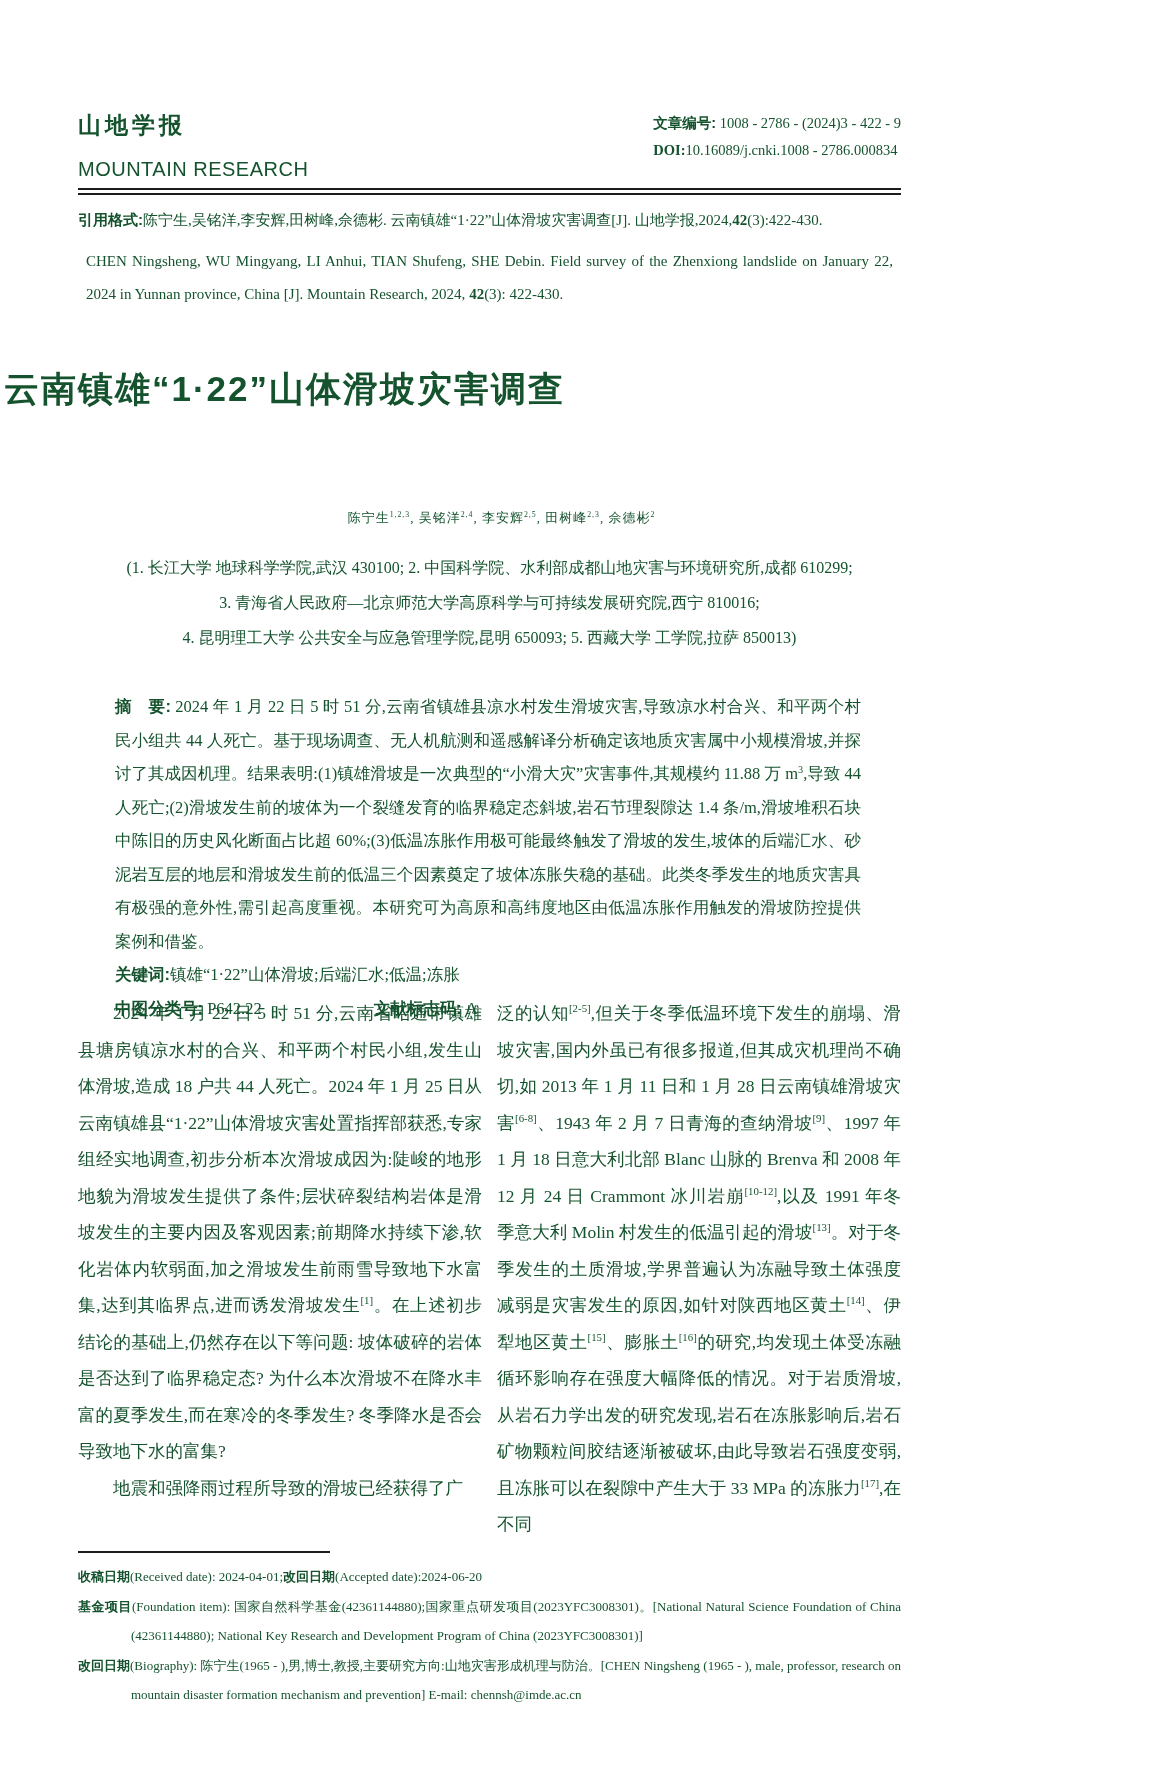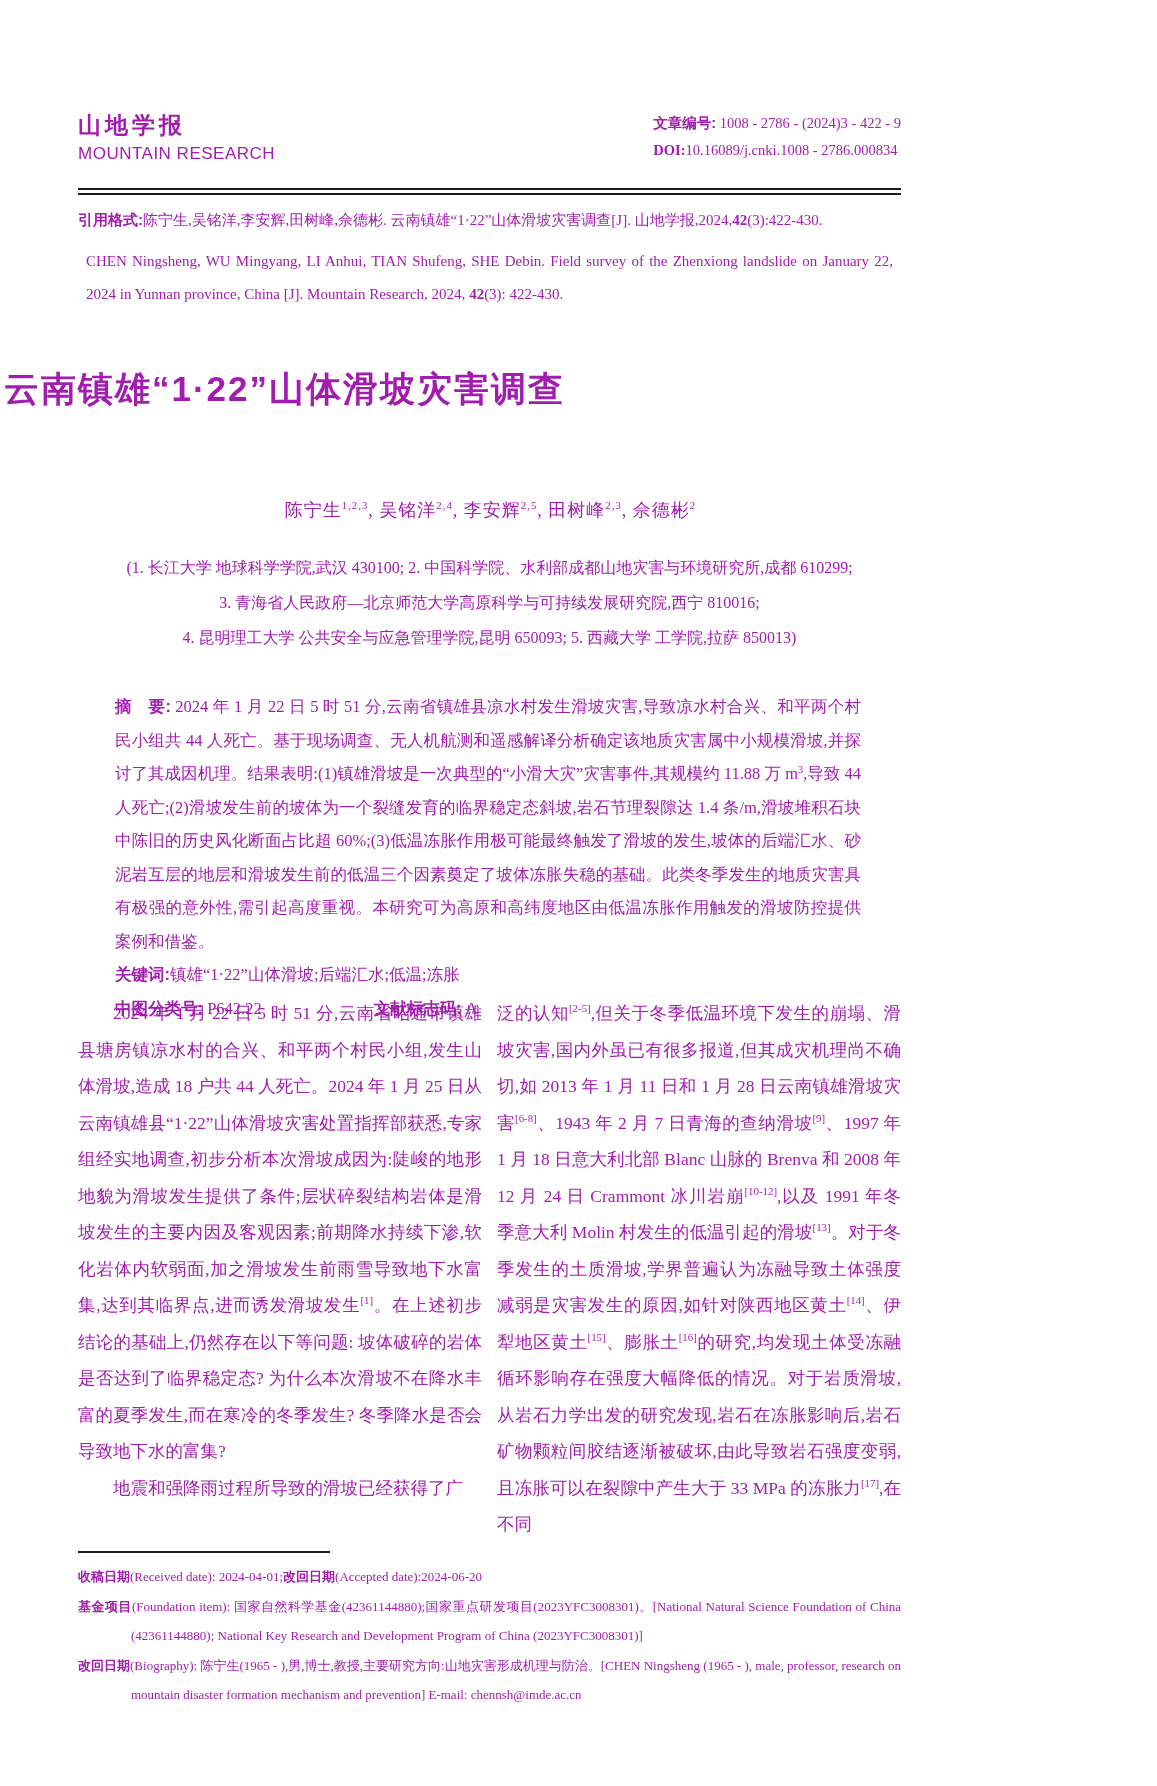--- a/index.html
+++ b/index.html
@@ -1,42 +1,42 @@
 <!DOCTYPE html>
 <html><head>
 <meta charset="utf-8">
 <style>
   html,body{margin:0;padding:0;background:#ffffff;}
   .page{
     position:relative;
     width:973px;
     height:1786px;
     background:#ffffff;
-    color:#a21caf;
+    color:#14532d;
     font-family:"Liberation Serif","DejaVu Serif",serif;
     overflow:hidden;
     text-decoration:underline;
   }
 
   
   .masthead{position:absolute;top:110px;left:78px;right:72px;display:flex;justify-content:space-between;align-items:flex-start;}
   .journal-cn{font-size:23px;font-weight:bold;letter-spacing:4px;font-family:"Liberation Sans","DejaVu Sans",sans-serif;}
-  .journal-en{font-size:17px;letter-spacing:0.5px;margin-top:3px;font-family:"Liberation Sans","DejaVu Sans",sans-serif;}
+  .journal-en{font-size:20px;letter-spacing:0.5px;margin-top:17px;font-family:"Liberation Sans","DejaVu Sans",sans-serif;}
   .mast-right{font-size:14.5px;line-height:27px;text-align:left;}
   .mast-right b.cnlabel{font-family:"Liberation Sans","DejaVu Sans",sans-serif;}
   .double-rule{position:absolute;top:188px;left:78px;right:72px;height:3px;border-top:2px solid #1c1c1c;border-bottom:2px solid #1c1c1c;}
 
   
   .citation{position:absolute;top:203px;left:78px;right:72px;font-size:15px;line-height:33px;text-align:justify;}
   .citation .zh-label{font-family:"Liberation Sans","DejaVu Sans",sans-serif;font-weight:bold;}
   .citation b{font-weight:bold;}
 
   
   .article-title{position:absolute;top:366px;left:4px;width:100%;margin:0;text-align:left;font-size:35px;letter-spacing:2px;font-weight:bold;font-family:"Liberation Sans","DejaVu Sans",sans-serif;}
-  .authors{position:absolute;top:494px;left:0;width:100%;margin:4px;text-align:center;font-size:18px;letter-spacing:1px;}
+  .authors{position:absolute;top:494px;left:0;width:100%;margin:15px;text-align:center;font-size:13px;letter-spacing:1px;}
   .authors sup{font-size:60%;}
   .affiliations{position:absolute;top:550px;left:78px;right:72px;text-align:center;font-size:16px;line-height:35px;}
   .affiliations p{margin:0;}
 
   
   .abstract-block{position:absolute;top:690px;left:115px;right:112px;font-size:16.5px;line-height:33.5px;text-align:justify;}
   .abstract-block p{margin:0;}
   .zh-label{font-family:"Liberation Sans","DejaVu Sans",sans-serif;font-weight:bold;}
   .clc-line .doccode-label{margin-left:112px;}
   sup{font-size:62%;vertical-align:super;line-height:0;}

